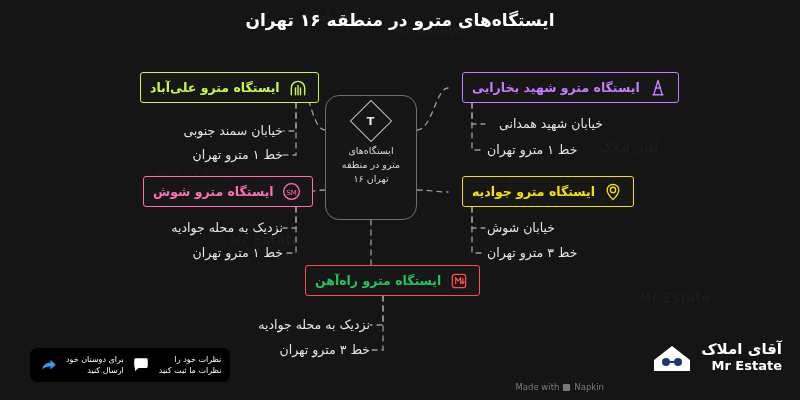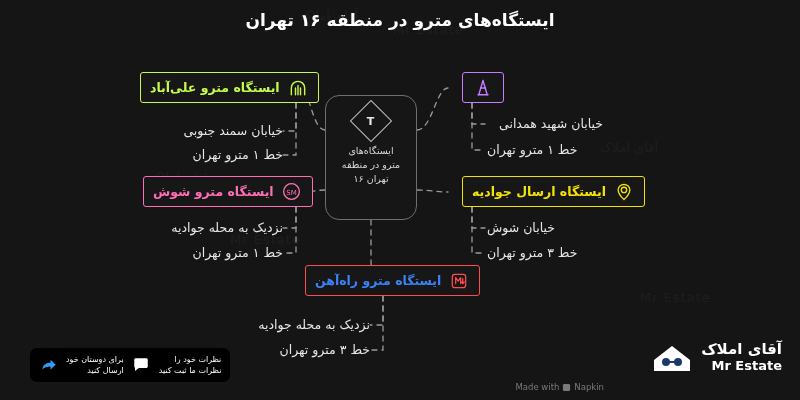--- a/index.html
+++ b/index.html
@@ -221,20 +221,21 @@
       <svg width="20" height="20" viewBox="0 0 24 24" fill="none" stroke="#c6f94f" stroke-width="1.7" stroke-linecap="round">
         <path d="M4 20 V12 C4 7 8 4 12 4 C16 4 20 7 20 12 V20"></path>
         <path d="M9 20 V12 M15 20 V12 M12 20 V9"></path>
       </svg>
     </span>
   </div>
   <div class="sub" style="right:517px; top:123px;">خیابان سمند جنوبی</div>
   <div class="sub" style="right:517px; top:147px;">خط ۱ مترو تهران</div>
 
   <div class="pill" style="left:462px; top:72px; border-color:#c77dff;">
+    <span class="ptext" style="color:#c77dff;">ایستگاه مترو شهید بخارایی</span>
     <span class="picon">
       <svg width="20" height="20" viewBox="0 0 24 24" fill="none" stroke="#c77dff" stroke-width="1.7" stroke-linecap="round">
         <path d="M12 3 L7 20 M12 3 L17 20"></path>
         <path d="M9 12 H15 M6 20 H18"></path>
       </svg>
     </span>
   </div>
   <div class="sub" style="left:487px; top:116px;margin-left:12px;">خیابان شهید همدانی</div>
   <div class="sub" style="left:487px; top:142px;">خط ۱ مترو تهران</div>
 
@@ -244,33 +245,33 @@
       <svg width="21" height="21" viewBox="0 0 24 24" fill="none" stroke="#ff6fb5" stroke-width="1.5">
         <circle cx="12" cy="12" r="9"></circle>
         <text x="12" y="15.5" font-size="8" fill="#ff6fb5" stroke="none" text-anchor="middle" font-family="DejaVu Sans">SM</text>
       </svg>
     </span>
   </div>
   <div class="sub" style="right:517px; top:220px;">نزدیک به محله جوادیه</div>
   <div class="sub" style="right:517px; top:245px;">خط ۱ مترو تهران</div>
 
   <div class="pill" style="left:462px; top:176px; border-color:#f2e205;">
-    <span class="ptext" style="color:#f2e205;">ایستگاه ارسال جوادیه</span>
+    <span class="ptext" style="color:#f2e205;">ایستگاه مترو جوادیه</span>
     <span class="picon">
       <svg width="20" height="20" viewBox="0 0 24 24" fill="none" stroke="#f2e205" stroke-width="1.6">
         <path d="M12 21 C12 21 19 14.5 19 9.5 C19 5.9 15.9 3 12 3 C8.1 3 5 5.9 5 9.5 C5 14.5 12 21 12 21 Z"></path>
         <circle cx="12" cy="9.5" r="3.2"></circle>
       </svg>
     </span>
   </div>
   <div class="sub" style="left:487px; top:220px;">خیابان شوش</div>
   <div class="sub" style="left:487px; top:245px;">خط ۳ مترو تهران</div>
 
   <div class="pill" style="left:305px; top:265px; border-color:#ff4d4d;">
-    <span class="ptext" style="color:#3b82f6;">ایستگاه مترو راه‌آهن</span>
+    <span class="ptext" style="color:#22c55e;">ایستگاه مترو راه‌آهن</span>
     <span class="picon">
       <svg width="20" height="20" viewBox="0 0 24 24" fill="none" stroke="#ff4d4d" stroke-width="1.5">
         <rect x="4" y="4" width="16" height="16" rx="3"></rect>
         <path d="M8 8 V15 M8 8 L11 12 L14 8 V15" stroke-linecap="round" stroke-linejoin="round"></path>
         <path d="M16.5 9 V15 M14.8 13.2 L16.5 15 L18.2 13.2" stroke-linecap="round"></path>
       </svg>
     </span>
   </div>
   <div class="sub" style="right:430px; top:317px;">نزدیک به محله جوادیه</div>
   <div class="sub" style="right:430px; top:342px;">خط ۳ مترو تهران</div>

